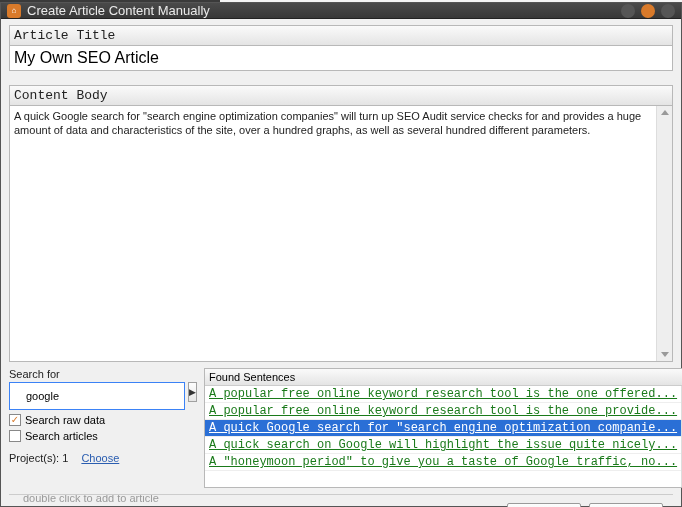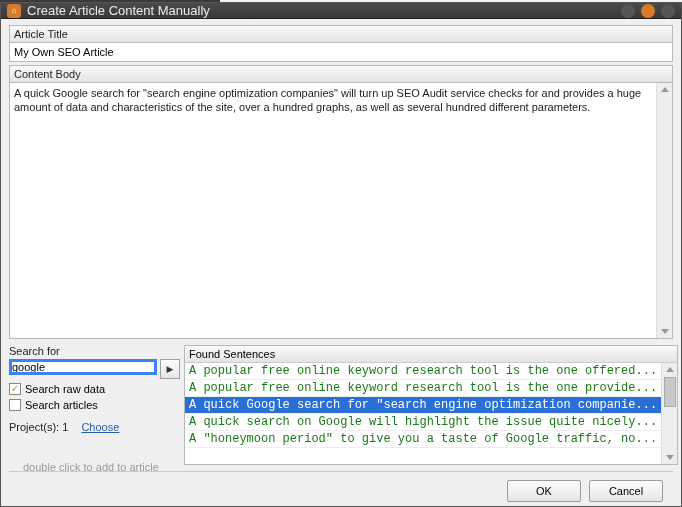--- a/index.html
+++ b/index.html
@@ -70,31 +70,32 @@
   .content {
     flex: 1;
     padding: 6px 8px 8px 8px;
     display: flex;
     flex-direction: column;
   }
   .section-label {
     background: linear-gradient(#fafafa,#e4e4e4);
     border: 1px solid #b8b8b8;
     padding: 2px 4px;
-    font-size: 11px;
+    font-size: 13px;
     color: #222;
+    font-family: Liberation Mono, monospace;
   }
   .title-input {
     width: 100%;
     border: 1px solid #b8b8b8;
     border-top: none;
     padding: 3px 4px;
-    font-size: 11px;
+    font-size: 16px;
     background: #fff;
-    margin-bottom: 3px;
+    margin-bottom: 14px;
   }
   .body-wrap {
     display: flex;
     border: 1px solid #b8b8b8;
     border-top: none;
     background: #fff;
     height: 256px;
   }
   .body-text {
     flex: 1;
@@ -120,36 +121,36 @@
     left: 4px;
     border-left: 4px solid transparent;
     border-right: 4px solid transparent;
   }
   .scrollbar-v::before { top: 4px; border-bottom: 5px solid #999; }
   .scrollbar-v::after { bottom: 4px; border-top: 5px solid #999; }
 
   .lower {
     display: flex;
     margin-top: 6px;
-    gap: 4px;
+    gap: 20px;
     height: 120px;
   }
   .lower-left {
     width: 175px;
     display: flex;
     flex-direction: column;
   }
   .search-label { color: #222; margin-bottom: 2px; }
   .search-row { display: flex; gap: 3px; }
   .search-input {
     flex: 1;
-    border: 3px solid #3b82f6;
-    padding: 2px 0;
-    font-size: 11px;
-    height: 16px;
+    border: 1px solid #3b82f6;
+    padding: 2px 16px;
+    font-size: 11px;
+    height: 28px;
   }
   .go-btn {
     width: 20px; height: 20px;
     border: 1px solid #a0a0a0;
     background: linear-gradient(#fdfdfd,#e6e6e6);
     display: flex;
     align-items: center;
     justify-content: center;
     cursor: pointer;
     font-size: 9px;
@@ -196,20 +197,21 @@
   .found-item {
     font-family: "Courier New", monospace;
     font-size: 12px;
     color: #1a7a1a;
     padding: 1px 4px;
     white-space: nowrap;
     border-bottom: 1px solid #eee;
     cursor: pointer;
     height: 17px;
     line-height: 15px;
+    text-decoration: underline;
   }
   .found-item.selected {
     background: #2a6fd6;
     color: #fff;
   }
   .found-scroll {
     width: 16px;
     background: #eee;
     border-left: 1px solid #ddd;
     position: relative;

